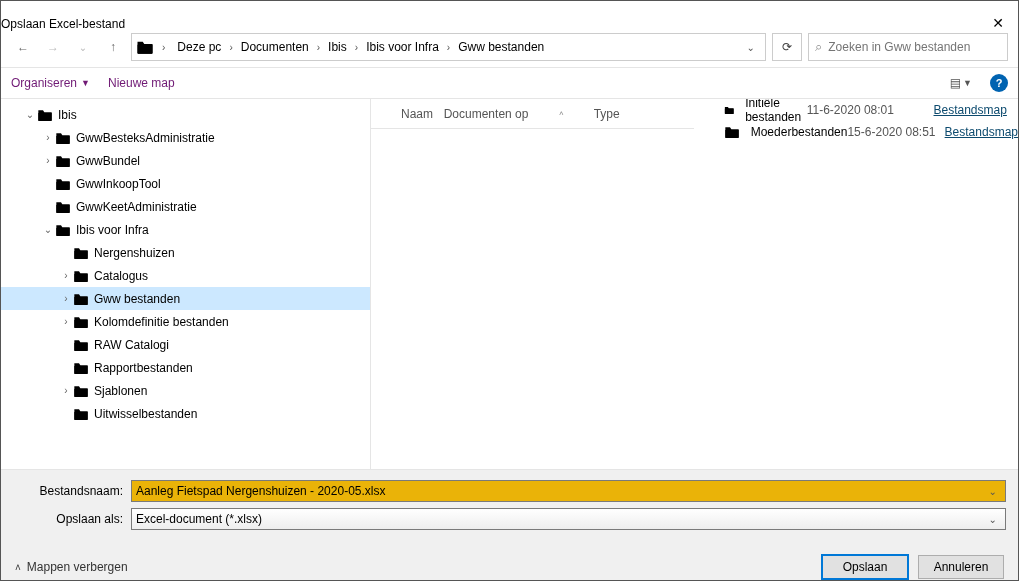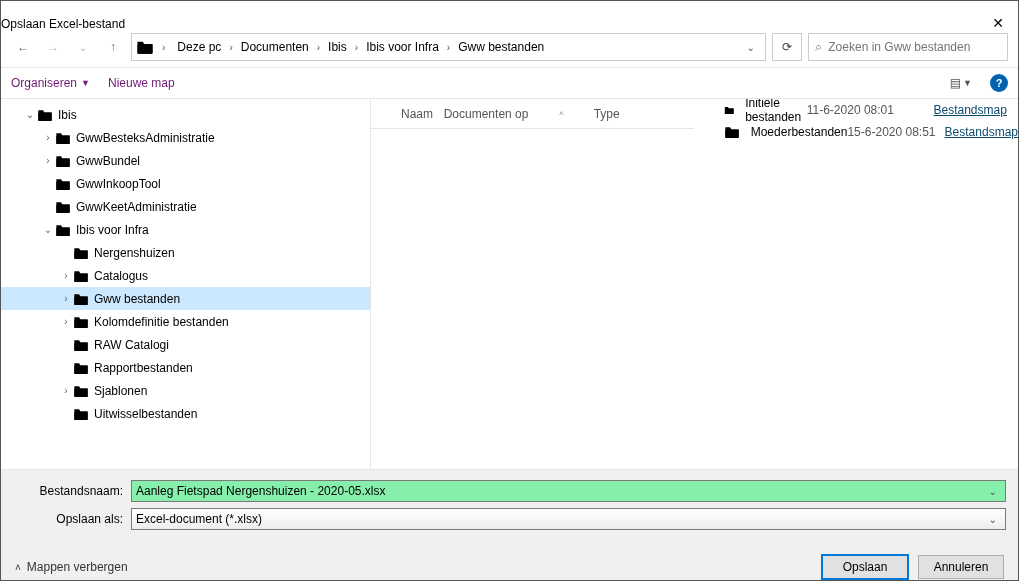--- a/index.html
+++ b/index.html
@@ -55,21 +55,21 @@
   .list-row .name { flex: 1; display: flex; align-items: center; gap: 6px; }
   .list-row .mod { width: 150px; color: #555; }
   .list-row .type { width: 100px; color: #0c4a6e; text-decoration: underline; }
   .hscroll { height: 16px; border-top: 1px solid #e5e5e5; background: #f0f0f0; position: relative; }
   .hscroll .thumb { position: absolute; height: 100%; background: #c0c0c0; }
 
   
   .inputs-area { border-top: 1px solid #e5e5e5; background: #f0f0f0; padding: 10px 12px 8px 12px; }
   .input-row { display: flex; align-items: center; margin-bottom: 6px; gap: 8px; }
   .input-row label { width: 110px; text-align: right; }
-  .combo { flex: 1; height: 22px; border: 1px solid #7a7a7a; background: #86efac; display: flex; align-items: center; padding: 0 4px; }
+  .combo { flex: 1; height: 22px; border: 1px solid #7a7a7a; background: #eab308; display: flex; align-items: center; padding: 0 4px; }
   .combo input { flex: 1; border: none; outline: none; background: transparent; font-size: 12px; }
   .combo .drop { font-size: 10px; color: #555; padding: 0 4px; cursor: pointer; }
   .combo.type { background: linear-gradient(#fff,#eee); }
 
   
   .button-bar { background: #f0f0f0; height: 46px; display: flex; align-items: center; padding: 0 14px; gap: 10px; }
   .hide-folders { display: inline-flex; align-items: center; gap: 6px; cursor: pointer; color: #333; }
   .button-bar .spacer { flex: 1; }
   .dlg-btn { min-width: 86px; height: 24px; border: 1px solid #adadad; background: #e1e1e1; cursor: pointer; font-size: 12px; }
   .dlg-btn.primary { border: 1px solid #0078d7; outline: 1px solid #0078d7; }

